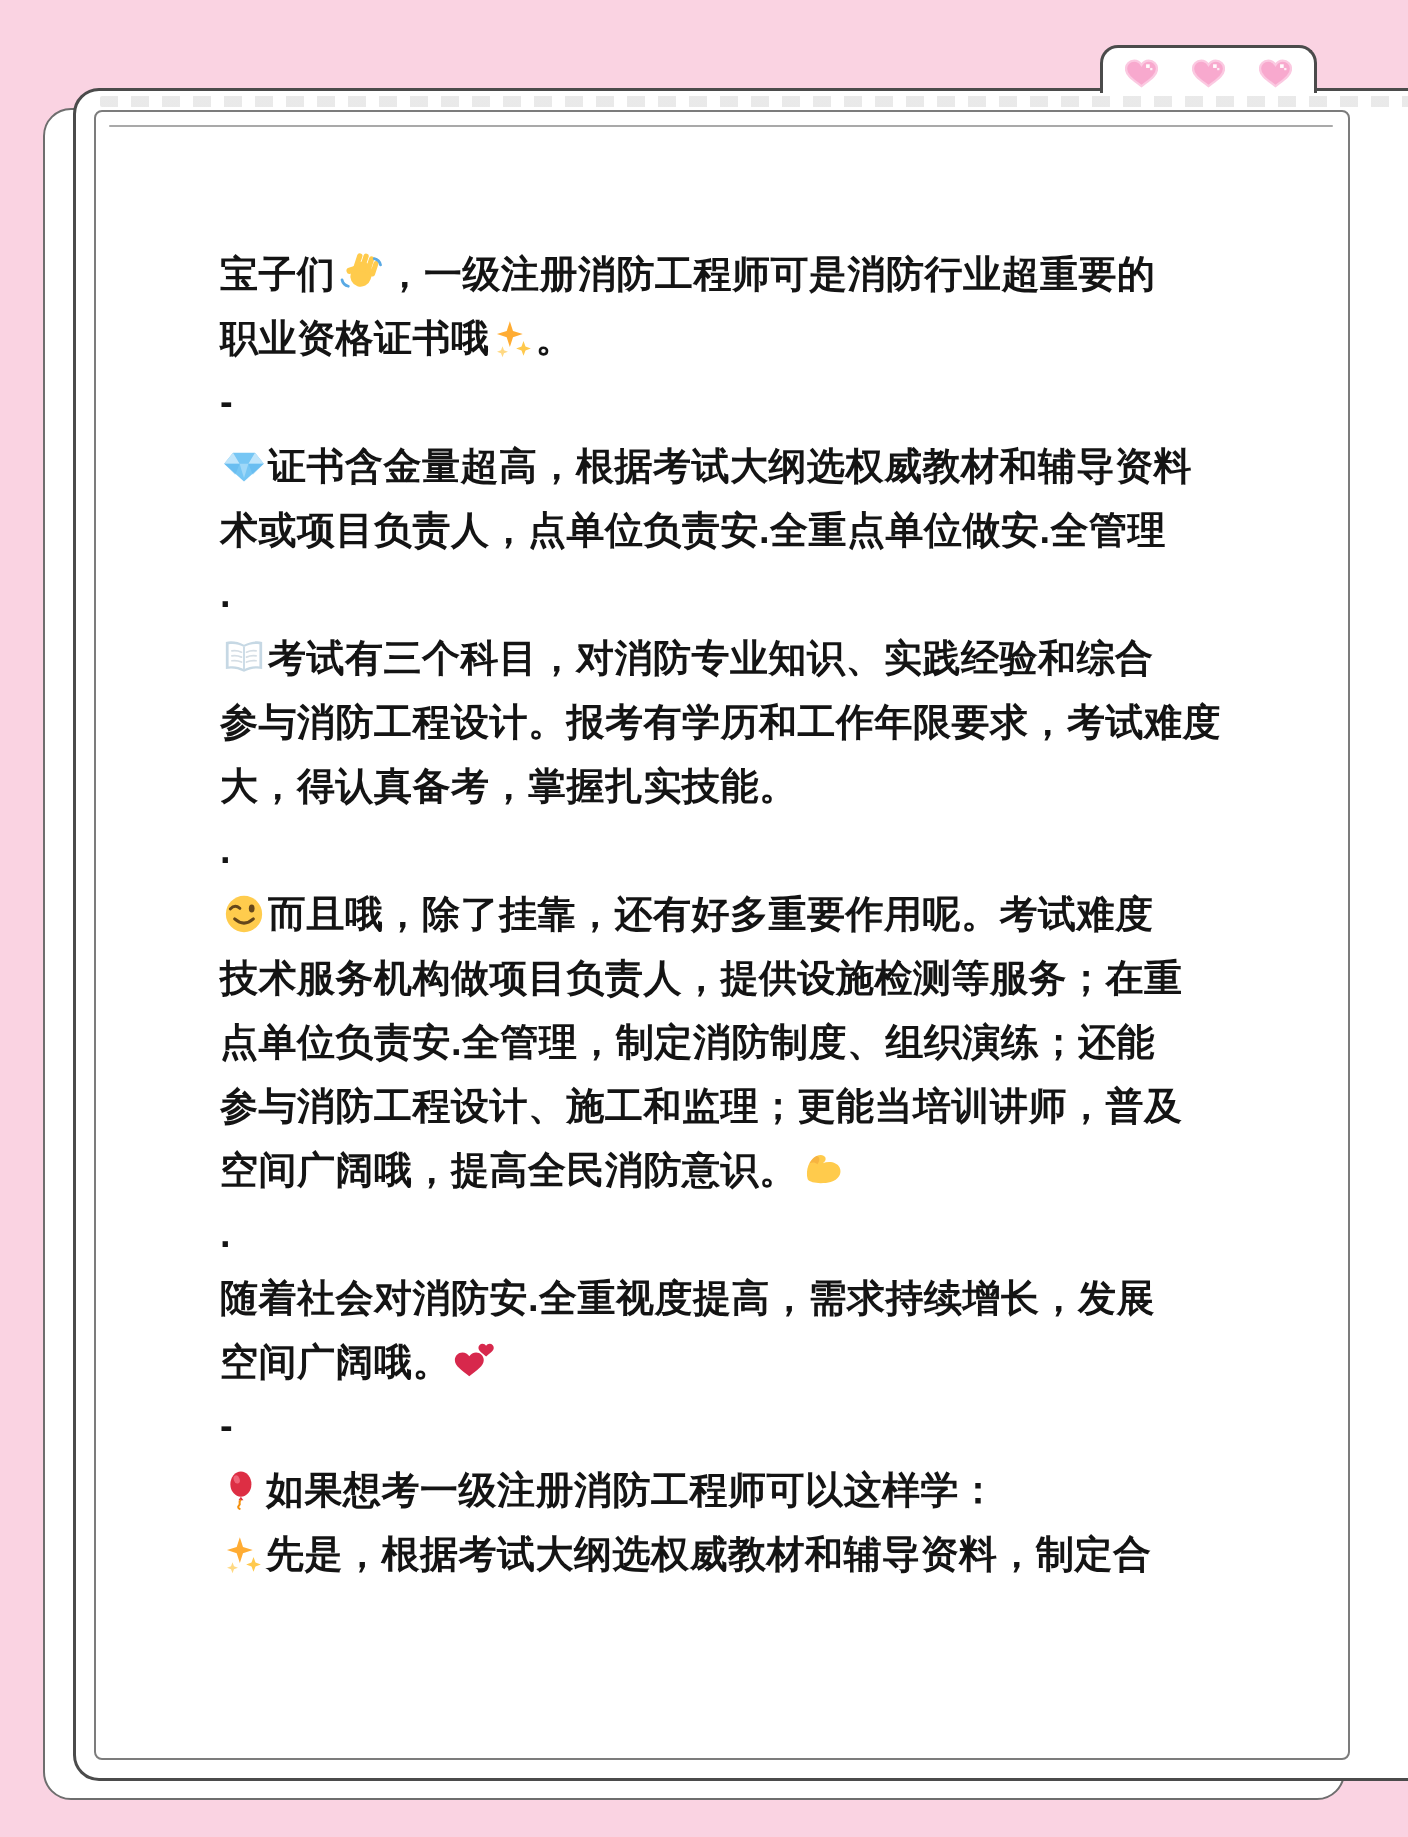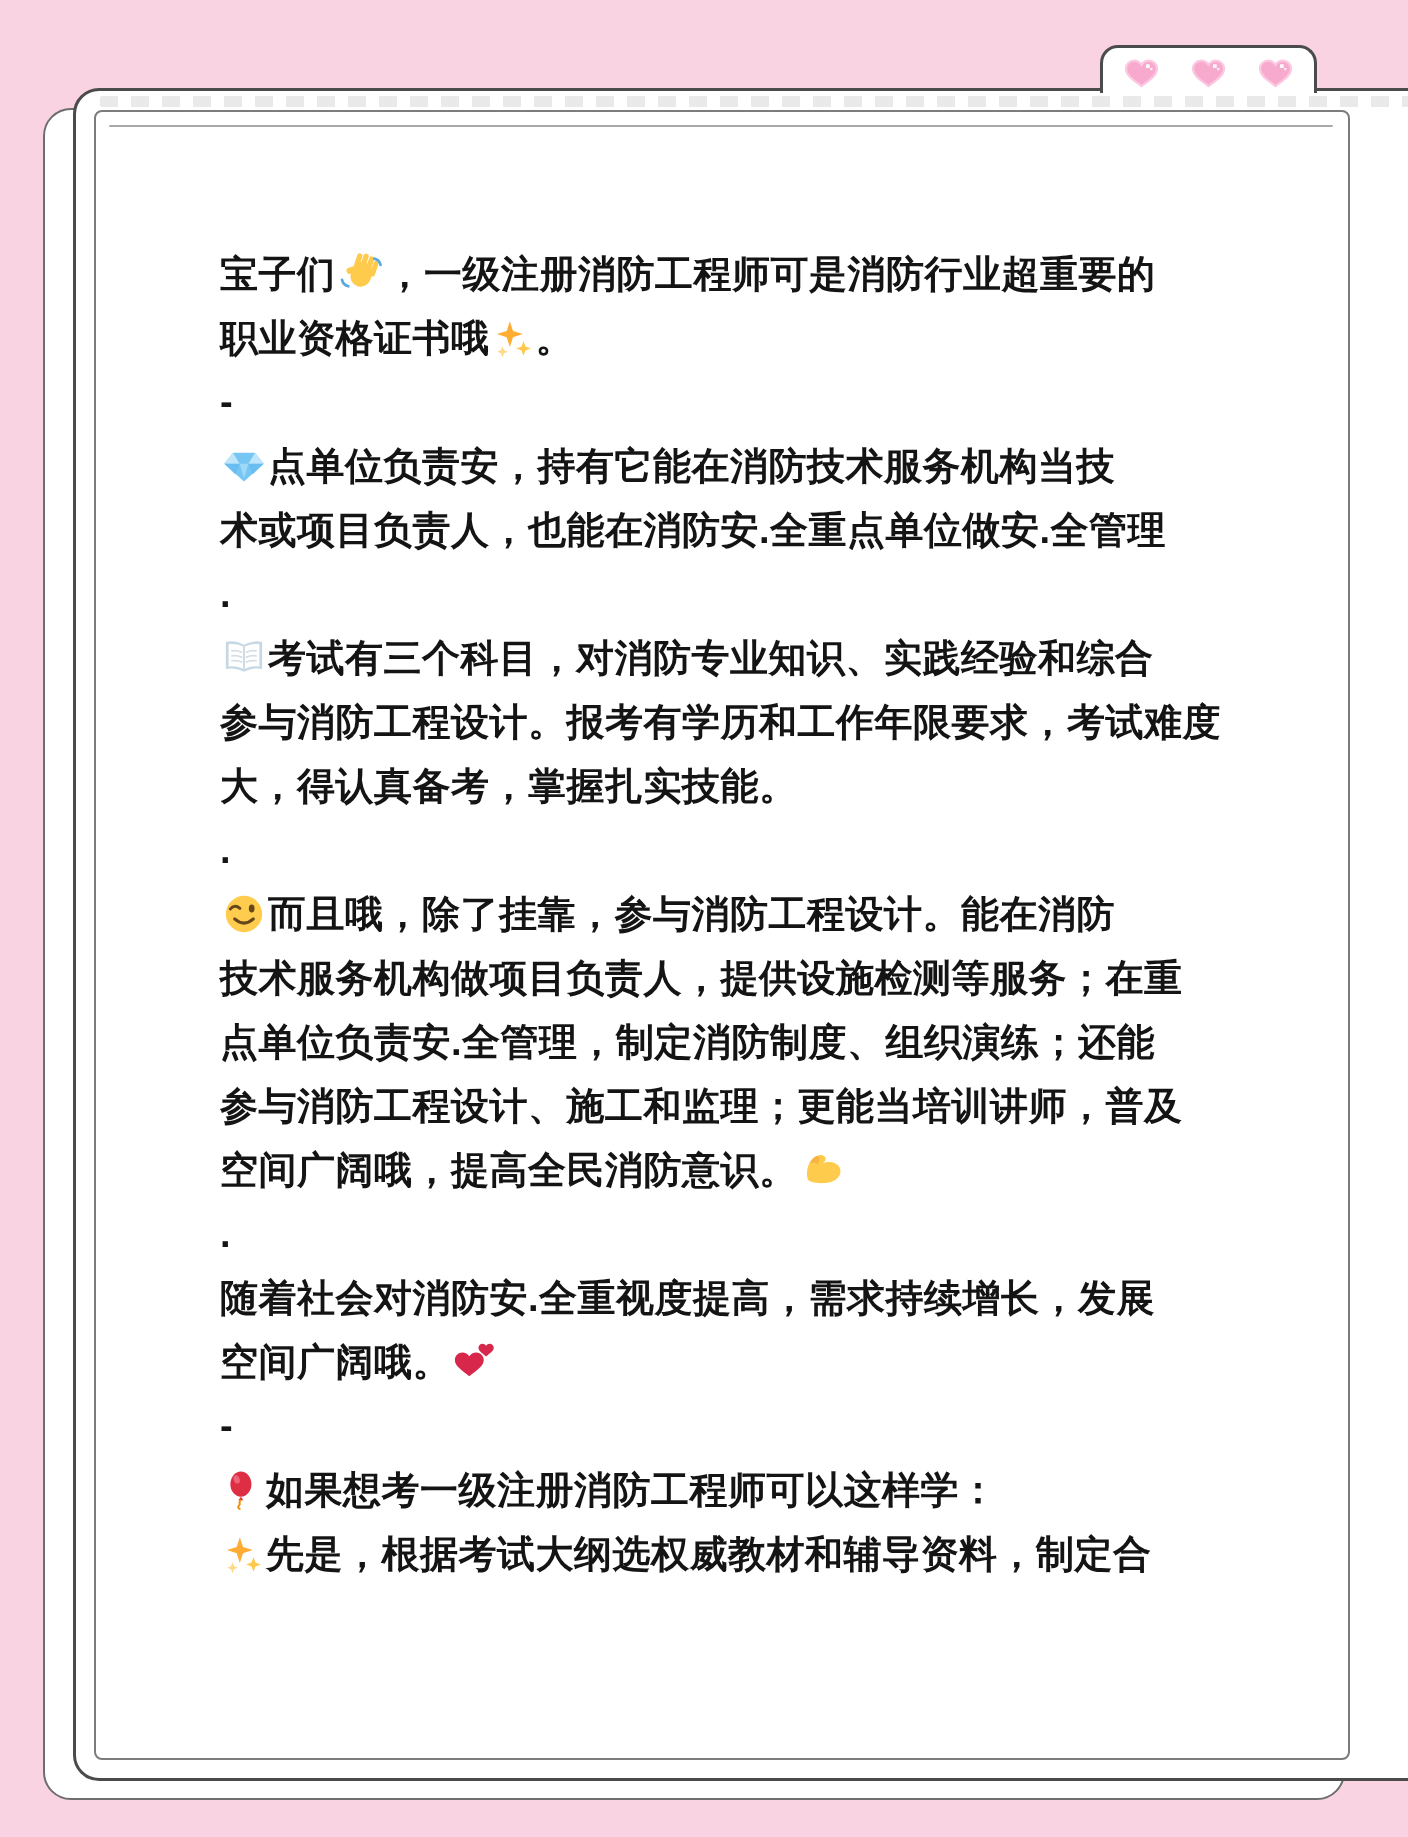--- a/index.html
+++ b/index.html
@@ -123,38 +123,38 @@
                 <path fill="#FFAC33" d="M17 3l3 9.3 9.3 3-9.3 3L17 27.5l-3-9.2-9.3-3 9.3-3z"></path>
                 <path fill="#FFC94D" d="M30 22l1.9 5.1 5.1 1.9-5.1 1.9L30 36l-1.9-5.1-5.1-1.9 5.1-1.9z"></path>
                 <path fill="#FFD983" d="M10 27l1.4 3.8 3.8 1.4-3.8 1.4L10 37.4l-1.4-3.8-3.8-1.4 3.8-1.4z"></path>
               </svg></span><span>。</span></div>
           <div class="line"><span>-</span></div>
           <div class="line"><span class="emoji"><svg viewBox="0 0 40 40" width="44" height="44">
                 <path fill="#76C6F4" d="M10 8h20l8 10-18 16L2 18z"></path>
                 <path fill="#BFE5FB" d="M10 8l6 10H2zM30 8l-6 10h14z"></path>
                 <path fill="#9FD8F8" d="M16 18h8l-4 13z"></path>
                 <path fill="#5BB6EE" d="M2 18h14l-4 10zM24 18h14l-10 10z" opacity="0.5"></path>
-              </svg></span><span>点单位负责安，持有它能在消防技术服务机构当技</span></div>
-          <div class="line"><span>术或项目负责人，也能在消防安.全重点单位做安.全管理</span></div>
+              </svg></span><span>证书含金量超高，根据考试大纲选权威教材和辅导资料</span></div>
+          <div class="line"><span>术或项目负责人，点单位负责安.全重点单位做安.全管理</span></div>
           <div class="line"><span>.</span></div>
           <div class="line"><span class="emoji"><svg viewBox="0 0 40 40" width="44" height="44">
                 <path fill="#C6D8E4" d="M20 8C14.5 4.8 8 4.3 3.5 5.4V30c4.5-1.1 11-.6 16.5 2.6C25.5 29.4 32 28.9 36.5 30V5.4C32 4.3 25.5 4.8 20 8z"></path>
                 <path fill="#FFFFFF" d="M20 10c-4.6-2.7-10-3.2-14-2.4v20.2c4-.8 9.4-.3 14 2.4 4.6-2.7 10-3.2 14-2.4V7.6c-4-.8-9.4-.3-14 2.4z"></path>
                 <path d="M9 13.5c3-.4 6.2 0 8.7 1.2 M9 18c3-.4 6.2 0 8.7 1.2 M9 22.5c3-.4 6.2 0 8.7 1.2 M31 13.5c-3-.4-6.2 0-8.7 1.2 M31 18c-3-.4-6.2 0-8.7 1.2 M31 22.5c-3-.4-6.2 0-8.7 1.2" stroke="#D5DEE5" stroke-width="1.6" fill="none" stroke-linecap="round"></path>
                 <path d="M20 10v20" stroke="#C6D8E4" stroke-width="1.6"></path>
               </svg></span><span>考试有三个科目，对消防专业知识、实践经验和综合</span></div>
           <div class="line"><span>参与消防工程设计。报考有学历和工作年限要求，考试难度</span></div>
           <div class="line"><span>大，得认真备考，掌握扎实技能。</span></div>
           <div class="line"><span>.</span></div>
           <div class="line"><span class="emoji"><svg viewBox="0 0 40 40" width="44" height="44">
                 <circle cx="20" cy="20" r="16.5" fill="#FFCC4D"></circle>
                 <path d="M7.5 15.5q4.2-4.6 8.8-.6" stroke="#65471B" stroke-width="2.6" fill="none" stroke-linecap="round"></path>
                 <ellipse cx="27" cy="15" rx="2.6" ry="3.6" fill="#65471B"></ellipse>
                 <path d="M11.5 24.5q8.5 7.6 17 0" stroke="#65471B" stroke-width="2.8" fill="none" stroke-linecap="round"></path>
-              </svg></span><span>而且哦，除了挂靠，参与消防工程设计。能在消防</span></div>
+              </svg></span><span>而且哦，除了挂靠，还有好多重要作用呢。考试难度</span></div>
           <div class="line"><span>技术服务机构做项目负责人，提供设施检测等服务；在重</span></div>
           <div class="line"><span>点单位负责安.全管理，制定消防制度、组织演练；还能</span></div>
           <div class="line"><span>参与消防工程设计、施工和监理；更能当培训讲师，普及</span></div>
           <div class="line"><span>空间广阔哦，提高全民消防意识。</span><span class="emoji"><svg viewBox="0 0 40 40" width="44" height="44">
                 <path fill="#FFCB4C" d="M7 28.5C4.8 20 8.2 10.5 15 7.2c3.6-1.7 7-.9 8 1.3.9 2-.1 4.3-2.3 5.4 5.8-2.4 13-.9 15.3 3.8 2.6 5.4-1.2 11.4-8.1 13.2-7.3 1.9-18.6 1.4-20.9-2.4z"></path>
                 <path fill="#F3AA3C" d="M15 7.2c-2.8 1.4-5 3.8-6.4 6.8 2.5-1.2 5.4-.9 7.2.8 1.5-2.4 2.3-4.1 1.5-5.9-.5-1.1-1.3-1.7-2.3-1.7z" opacity="0.7"></path>
               </svg></span></div>
           <div class="line"><span>.</span></div>
           <div class="line"><span>随着社会对消防安.全重视度提高，需求持续增长，发展</span></div>
           <div class="line"><span>空间广阔哦。</span><span class="emoji"><svg viewBox="0 0 46 42" width="46" height="42">

